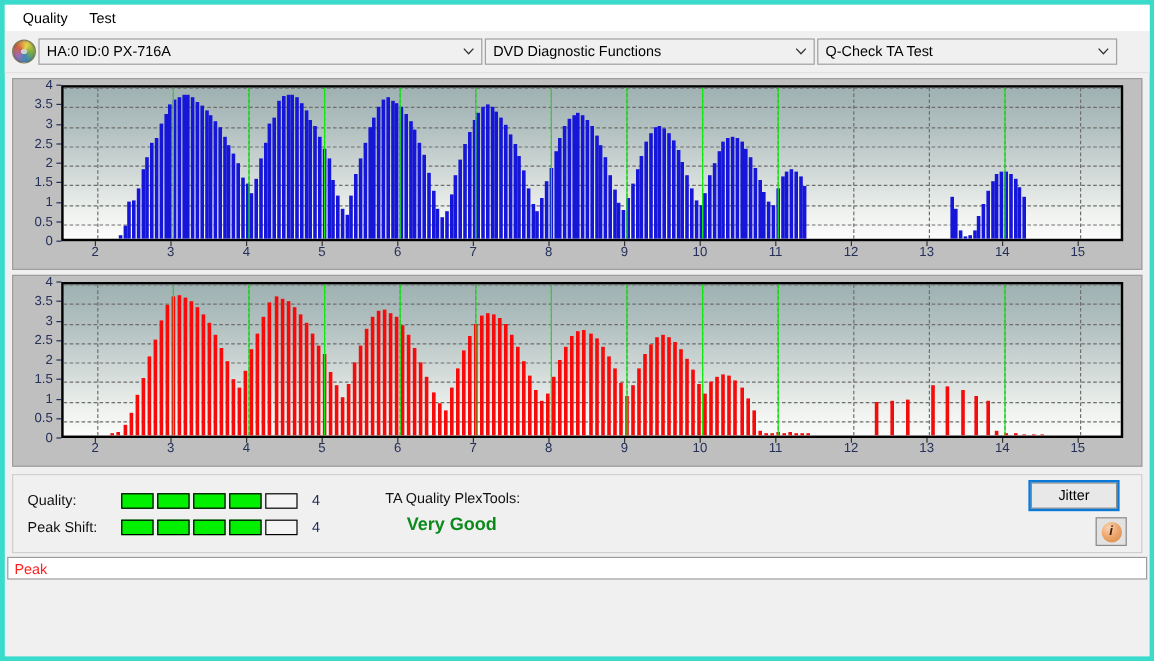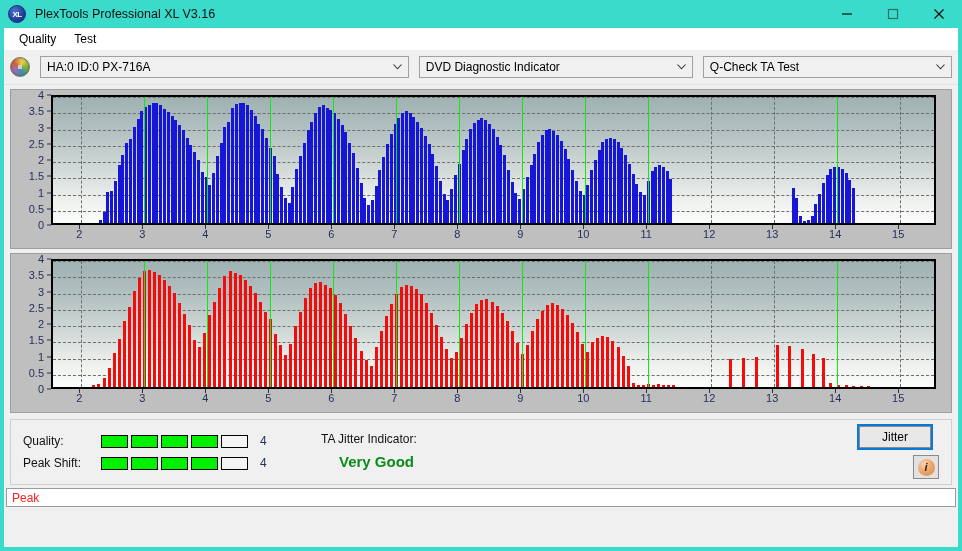--- a/index.html
+++ b/index.html
@@ -47,21 +47,21 @@
   .menubar{
     height:22px;min-height:22px;background:#fff;
     display:flex;align-items:center;padding-left:6px;
     font-size:12px;color:#000;
     border-bottom:0;
   }
   .menubar .mi{padding:2px 9px;white-space:nowrap;}
   
   .toolrow{
     height:34px;min-height:34px;background:#f0f0f0;
-    display:flex;align-items:center;padding:0 6px;gap:10px;
+    display:flex;align-items:center;padding:0 6px;gap:2px;
     border-bottom:1px solid #e2e2e2;
   }
   .drive-icon{
     width:20px;height:20px;border-radius:50%;flex:0 0 auto;
     background:
       radial-gradient(circle at 50% 50%, #cfcfcf 0 18%, rgba(0,0,0,0) 19%),
       conic-gradient(from 20deg,#e8d24a,#7fae3c,#3c8bb5,#9d6bb5,#d1623f,#e8d24a);
     border:1px solid #7a7a5a;box-sizing:border-box;
     box-shadow:inset 0 0 2px rgba(0,0,0,.4);
   }
@@ -184,60 +184,38 @@
     border:1px solid #9b9b9b;background:#fff;
     display:flex;align-items:center;padding-left:5px;
     font-size:12px;color:#ff2020;box-sizing:border-box;
   }
 </style>
 </head>
 <body>
 
 <div class="window">
 
-  <div class="titlebar">
-    <div class="app-icon">XL</div>
-    <div class="title-text">PlexTools Professional XL V3.16</div>
-    <div class="win-btns">
-      <div class="win-btn">
-        <svg width="12" height="12" viewBox="0 0 12 12">
-            <line x1="1" y1="6" x2="11" y2="6" stroke="#111" stroke-width="1.2"></line>
-          </svg>
-      </div>
-      <div class="win-btn">
-        <svg width="12" height="12" viewBox="0 0 12 12">
-            <rect x="1.5" y="1.5" width="9" height="9" fill="none" stroke="#2f6f6a" stroke-width="1.2"></rect>
-          </svg>
-      </div>
-      <div class="win-btn close">
-        <svg width="12" height="12" viewBox="0 0 12 12">
-            <line x1="1.5" y1="1.5" x2="10.5" y2="10.5" stroke="#111" stroke-width="1.3"></line>
-            <line x1="10.5" y1="1.5" x2="1.5" y2="10.5" stroke="#111" stroke-width="1.3"></line>
-          </svg>
-      </div>
-    </div>
-  </div>
 
   <div class="menubar">
     <div class="mi">Quality</div>
     <div class="mi">Test</div>
   </div>
 
   <div class="toolrow">
     <div class="drive-icon"></div>
     <div class="combo" id="combo-drive">
       <span class="txt">HA:0 ID:0  PX-716A</span>
       <span class="chev">
         <svg width="9" height="6" viewBox="0 0 9 6">
             <polyline points="0.5,0.5 4.5,4.8 8.5,0.5" fill="none" stroke="#333" stroke-width="1.1"></polyline>
           </svg>
       </span>
     </div>
     <div class="combo" id="combo-function">
-      <span class="txt">DVD Diagnostic Indicator</span>
+      <span class="txt">DVD Diagnostic Functions</span>
       <span class="chev">
         <svg width="9" height="6" viewBox="0 0 9 6">
             <polyline points="0.5,0.5 4.5,4.8 8.5,0.5" fill="none" stroke="#333" stroke-width="1.1"></polyline>
           </svg>
       </span>
     </div>
     <div class="combo" id="combo-test">
       <span class="txt">Q-Check TA Test</span>
       <span class="chev">
         <svg width="9" height="6" viewBox="0 0 9 6">
@@ -745,21 +723,21 @@
             <div class="seg on"></div>
             <div class="seg on"></div>
             <div class="seg on"></div>
             <div class="seg"></div>
           </div>
         <div class="metric-val">4</div>
       </div>
     </div>
 
     <div class="quality">
-      <div class="quality-label">TA Jitter Indicator:</div>
+      <div class="quality-label">TA Quality PlexTools:</div>
       <div class="quality-value">Very Good</div>
     </div>
 
     <div class="startbtn">Jitter</div>
 
     <div class="infobtn">
       <div class="info-circle">i</div>
     </div>
   </div>
 

